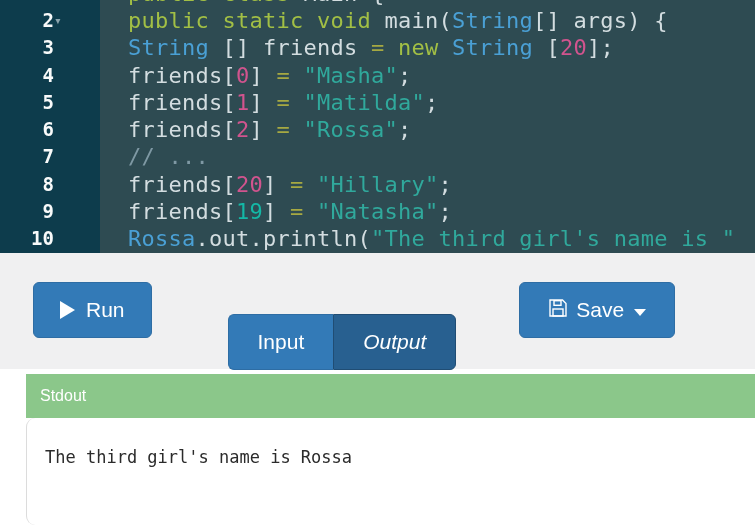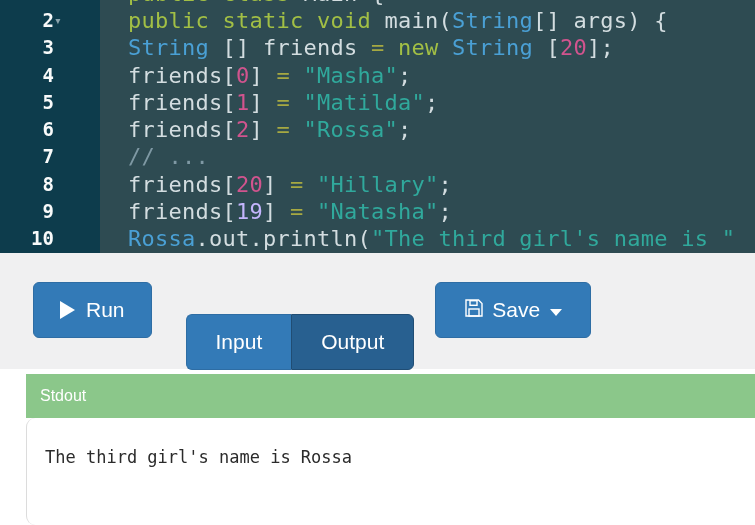--- a/index.html
+++ b/index.html
@@ -30,39 +30,39 @@
   }
   .code-cell {
     flex:1 1 auto; padding-left:28px; white-space:pre; overflow:hidden;
     font:22px/27.3px "DejaVu Sans Mono", monospace; letter-spacing:.25px;
   }
 
   
   .toolbar {
     box-sizing:border-box; width:755px; height:116px;
     background:var(--toolbar_bg);
-    display:flex; align-items:flex-start; padding:29px 0 0 33px;
+    display:flex; align-items:flex-start; padding:29px 0 0 33px;gap:42px;
   }
   .btn, .btn-group button {
     display:inline-flex; align-items:center; justify-content:center;
     height:56px; box-sizing:border-box; cursor:pointer;
     background:var(--btn_blue); color:#fff;
     border:1px solid var(--btn_border); border-radius:6px;
     font-family:"Liberation Sans", sans-serif; font-size:21px;
   }
   .btn-run { padding:0 26px; margin-right:34px; }
   .play-icon {
     width:0; height:0; margin-right:11px;
     border-left:15px solid #fff;
     border-top:9px solid transparent; border-bottom:9px solid transparent;
   }
   .btn-group { display:inline-flex; margin-right:21px; }
   .btn-group button { border-radius:0; padding:0 29px;margin-top:32px; }
   .btn-group button:first-child { border-radius:6px 0 0 6px; border-right:none; }
-  .btn-group button:last-child  { border-radius:0 6px 6px 0; }
+  .btn-group button:last-child  { border-radius:0 6px 6px 0;font-style:italic; }
   .btn-group button.active { background:var(--btn_active); border-color:var(--btn_active_border); }
   .btn-save { padding:12px 28px; }
   .floppy-icon { margin-right:8px; display:inline-block; }
   .caret-down {
     width:0; height:0; margin-left:10px; margin-top:4px;
     border-top:7px solid #fff;
     border-left:6px solid transparent; border-right:6px solid transparent;
   }
 
   
@@ -116,21 +116,21 @@
         <div class="code-row">
           <span class="gutter-cell"><span>7</span></span>
           <span class="code-cell"><span style="color: rgb(127, 153, 164);">// ...</span></span>
         </div>
         <div class="code-row">
           <span class="gutter-cell"><span>8</span></span>
           <span class="code-cell"><span style="color: rgb(211, 221, 224);">friends[</span><span style="color: rgb(209, 84, 142);">20</span><span style="color: rgb(211, 221, 224);">] </span><span style="color: rgb(166, 169, 66);">=</span><span style="color: rgb(211, 221, 224);"> </span><span style="color: rgb(48, 169, 156);">"Hillary"</span><span style="color: rgb(211, 221, 224);">;</span></span>
         </div>
         <div class="code-row">
           <span class="gutter-cell"><span>9</span></span>
-          <span class="code-cell"><span style="color: rgb(211, 221, 224);">friends[</span><span style="color: #c4b5fd;">19</span><span style="color: rgb(211, 221, 224);">] </span><span style="color: rgb(166, 169, 66);">=</span><span style="color: rgb(211, 221, 224);"> </span><span style="color: rgb(48, 169, 156);">"Natasha"</span><span style="color: rgb(211, 221, 224);">;</span></span>
+          <span class="code-cell"><span style="color: rgb(211, 221, 224);">friends[</span><span style="color: #14b8a6;">19</span><span style="color: rgb(211, 221, 224);">] </span><span style="color: rgb(166, 169, 66);">=</span><span style="color: rgb(211, 221, 224);"> </span><span style="color: rgb(48, 169, 156);">"Natasha"</span><span style="color: rgb(211, 221, 224);">;</span></span>
         </div>
         <div class="code-row">
           <span class="gutter-cell"><span>10</span></span>
           <span class="code-cell"><span style="color: rgb(74, 160, 213);">Rossa</span><span style="color: rgb(211, 221, 224);">.out.println(</span><span style="color: rgb(48, 169, 156);">"The third girl's name is "</span></span>
         </div>
       </div>
   </div>
 
   <div class="toolbar">
     <button class="btn btn-run">

